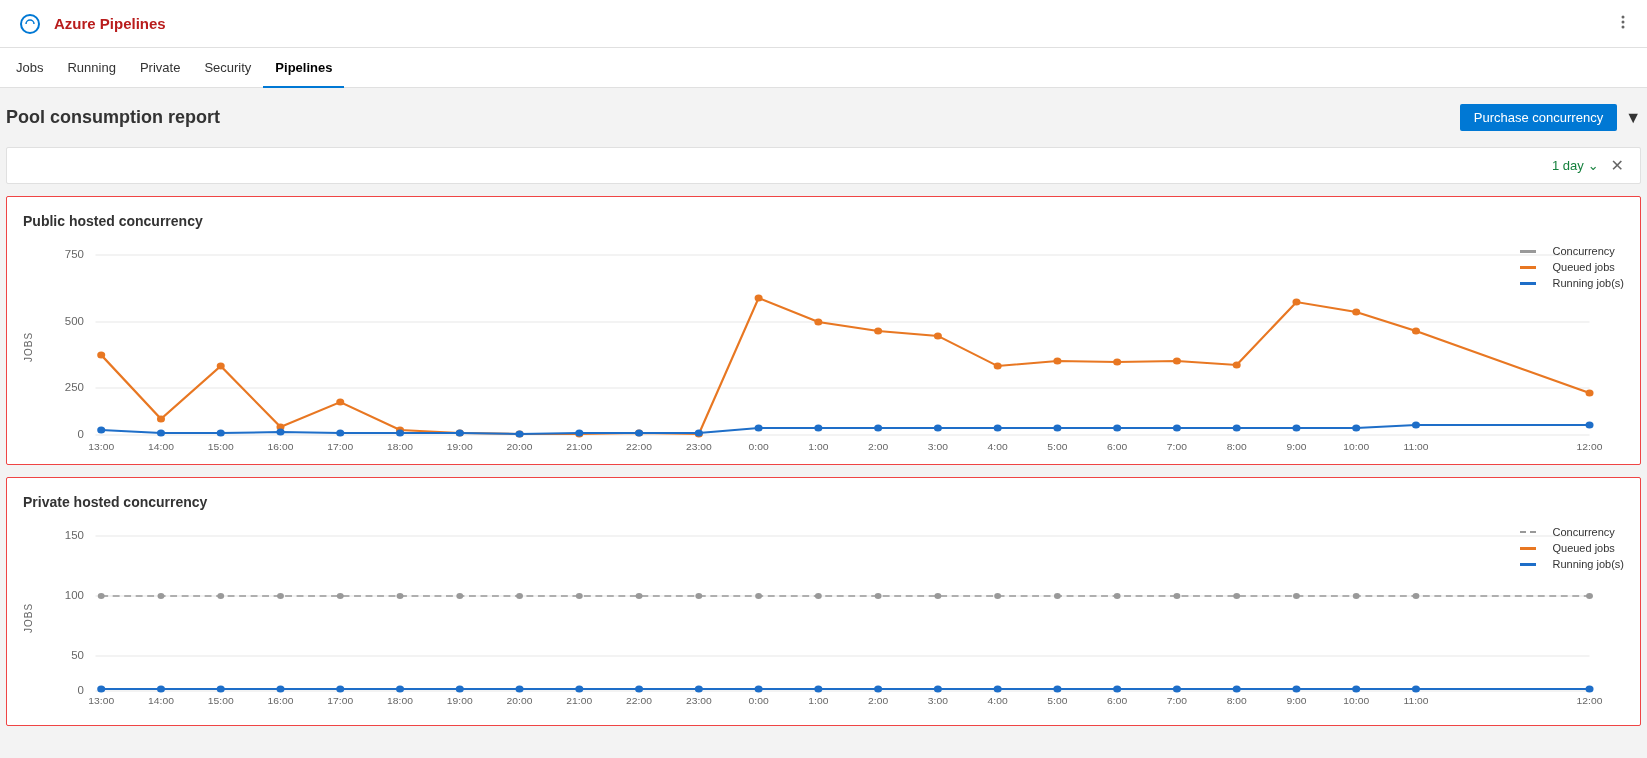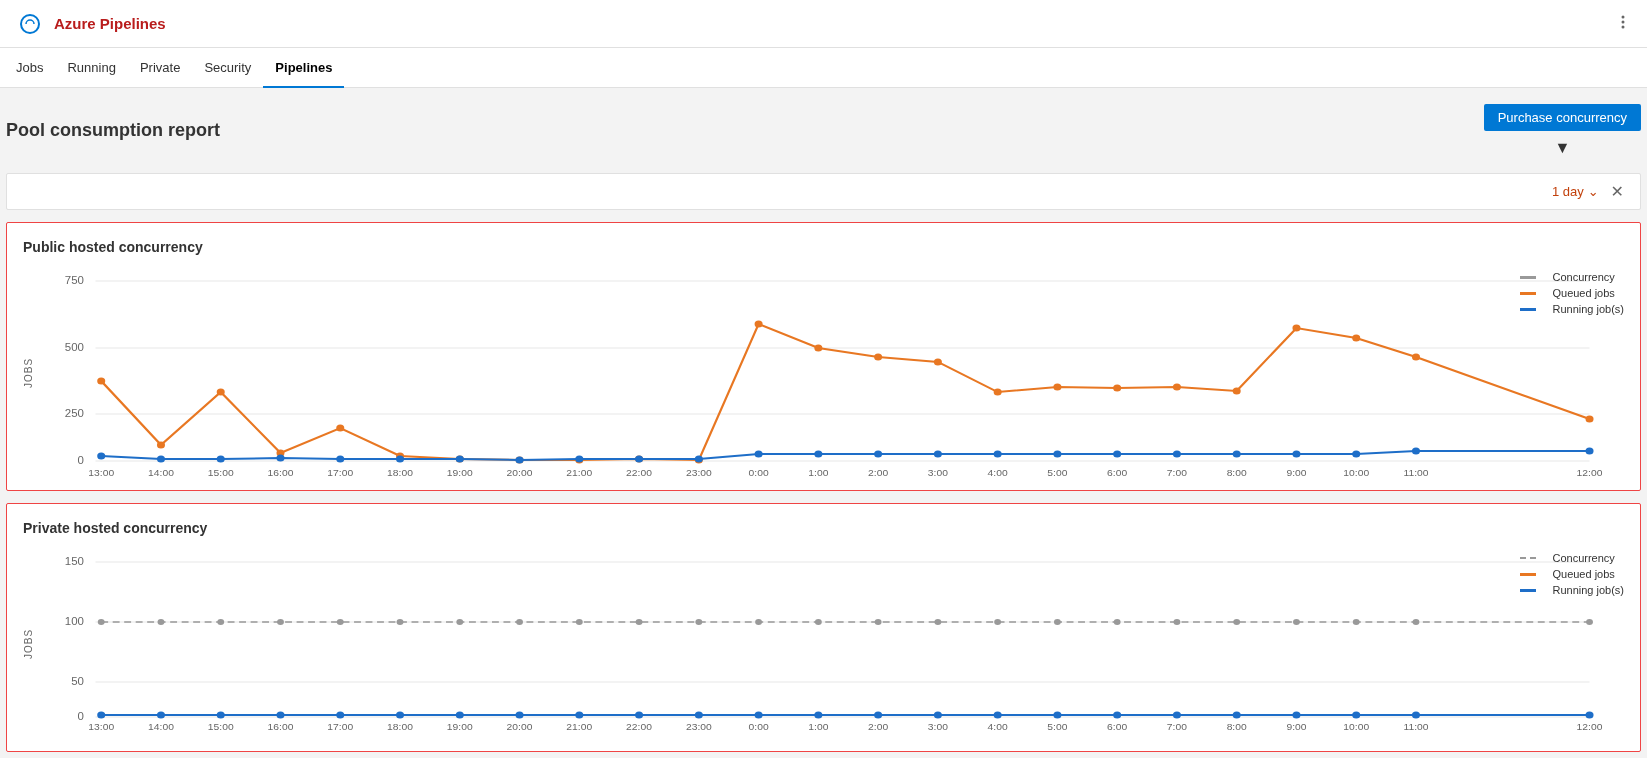--- a/index.html
+++ b/index.html
@@ -12,28 +12,28 @@
     .nav { display: flex; align-items: center; background: #fff; padding: 0 16px; border-bottom: 1px solid #e0e0e0; height: 40px; }
     .nav-item { padding: 0 12px; height: 40px; display: flex; align-items: center; cursor: pointer; font-size: 13px; color: #333; text-decoration: none; position: relative; }
     .nav-item.active { font-weight: 600; color: #000; }
     .nav-item.active::after { content: ''; position: absolute; bottom: 0; left: 0; right: 0; height: 2px; background: #0078d4; }
     .nav-item:first-child { padding-left: 0; }
     
     .page-content { padding: 16px 6px; }
     
     .page-header { display: flex; align-items: center; justify-content: space-between; margin-bottom: 16px; }
     .page-title { font-size: 18px; font-weight: 600; }
-    .header-actions { display: flex; align-items: center; gap: 8px; flex-direction: column; }
+    .header-actions { display: flex; align-items: center; gap: 8px; }
     
     .btn-primary { background: #0078d4; color: #fff; border: none; padding: 6px 14px; font-size: 13px; cursor: pointer; border-radius: 2px; font-weight: 500; }
     
     .filter-icon { font-size: 16px; cursor: pointer; color: #333; }
     
     .date-filter-bar { background: #fff; border: 1px solid #e0e0e0; border-radius: 2px; padding: 8px 16px; display: flex; align-items: center; justify-content: flex-end; margin-bottom: 12px; gap: 12px; }
-    .date-selector { display: flex; align-items: center; gap: 4px; cursor: pointer; font-size: 13px; color: #c2410c; }
+    .date-selector { display: flex; align-items: center; gap: 4px; cursor: pointer; font-size: 13px; color: #15803d; }
     .close-btn { cursor: pointer; font-size: 16px; color: #666; }
     
     .chart-section { background: #fff; border: 1px solid #ef4444; border-radius: 2px; padding: 16px; margin-bottom: 12px; }
     .chart-title { font-size: 14px; font-weight: 600; margin-bottom: 16px; }
     
     .chart-container { display: flex; position: relative; }
     .y-axis-label { writing-mode: vertical-rl; transform: rotate(180deg); font-size: 10px; color: #666; text-transform: uppercase; letter-spacing: 1px; display: flex; align-items: center; justify-content: center; margin-right: 4px; }
     .chart-area { flex: 1; position: relative; }
     .legend-item { display: flex; align-items: center; gap: 16px; margin-bottom: 4px; }
     

